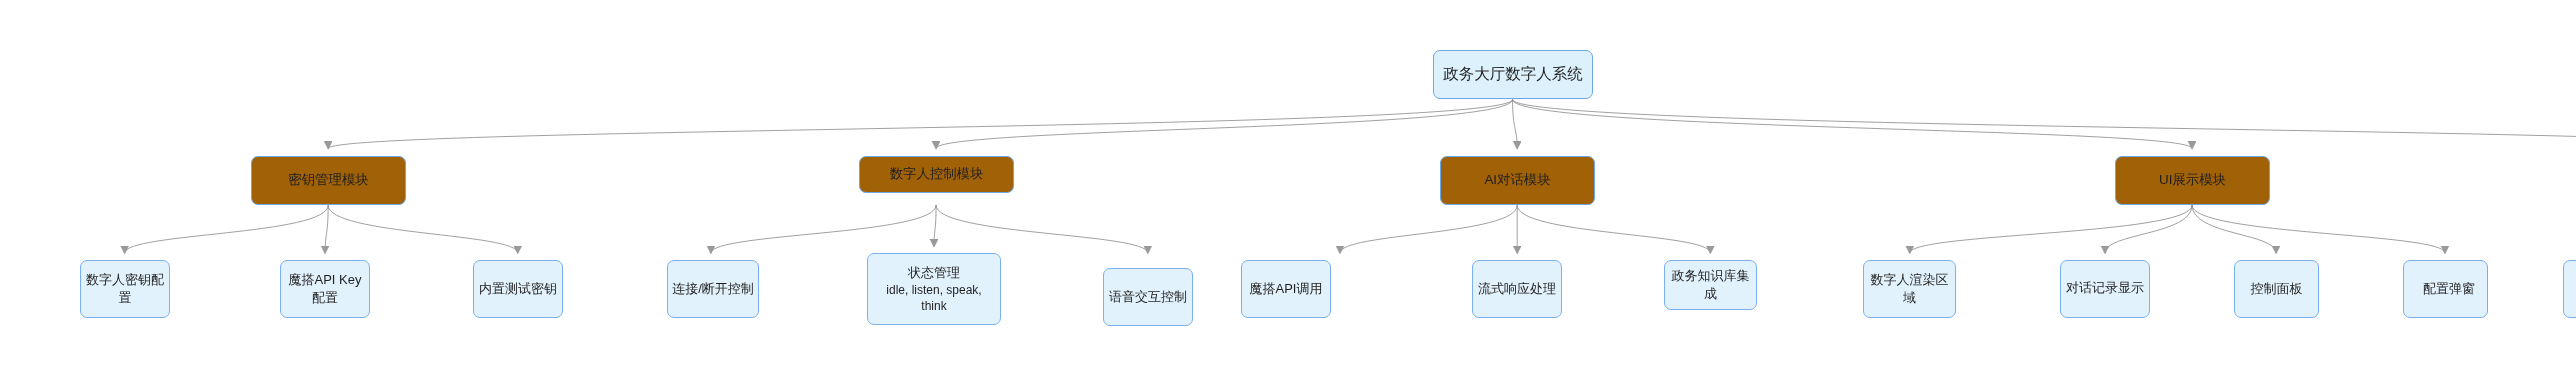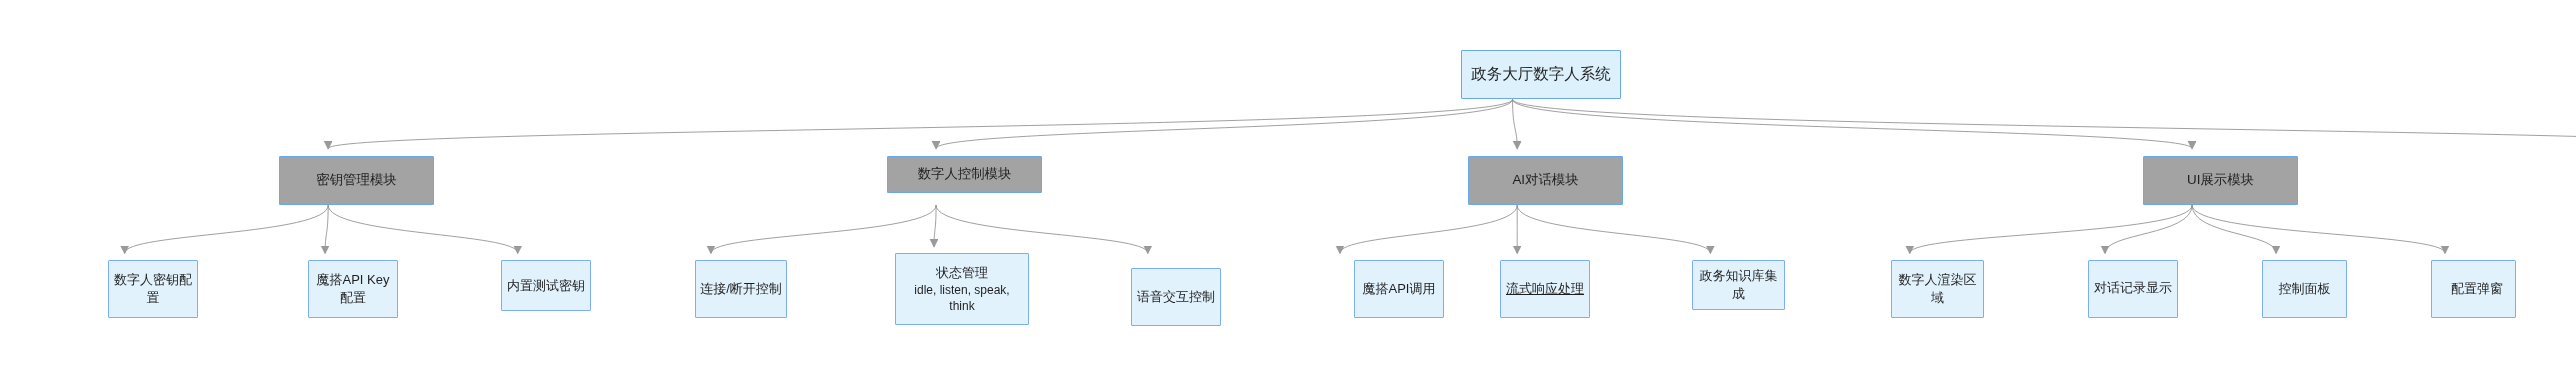--- a/index.html
+++ b/index.html
@@ -1,23 +1,23 @@
 <!DOCTYPE html>
 <html style="font-size:8.2px"><head>
 <meta charset="utf-8">
 <style>
   html,body{margin:0;padding:0;background:#ffffff;}
   body{font-family:"Liberation Sans","DejaVu Sans",sans-serif;}
   #stage{position:relative;width:3038px;height:369px;background:#ffffff;overflow:hidden;}
   #edges{position:absolute;left:0;top:0;width:3038px;height:369px;pointer-events:none;}
   .node{position:absolute;box-sizing:border-box;display:flex;align-items:center;justify-content:center;
-        text-align:center;line-height:1.35;color:#1f1f1f;border-radius:1px;margin-left:28px;}
+        text-align:center;line-height:1.35;color:#1f1f1f;border-radius:7px;}
   .node .label{padding:0 4.1px;white-space:pre-line;}
   .root{background:#ddf1fd;border:1px solid #6aa8e8;font-size:15.5px;}
-  .mod{background:#a3a3a3;border:1px solid #6aa8e8;font-size:13.4px;}
+  .mod{background:#a16207;border:1px solid #6aa8e8;font-size:13.4px;}
   .leaf{background:#e2f2fd;border:1px solid #7ab0ef;font-size:13px;}
   .leaf .sub{font-size:12px;}
 </style>
 </head>
 <body>
 
 <div id="stage">
   <svg id="edges" viewBox="0 0 5897 716" xmlns="http://www.w3.org/2000/svg">
       <defs>
         <marker id="ah" markerWidth="12" markerHeight="12" refX="9" refY="5" orient="auto">
@@ -61,36 +61,36 @@
       </div>
       <div class="node mod" style="left: 2115px; top: 156px; width: 155px; height: 49px;">
         <div class="label">UI展示模块</div>
       </div>
       <div class="node leaf" style="left: 80px; top: 260px; width: 90px; height: 58px;">
         <div class="label">数字人密钥配置</div>
       </div>
       <div class="node leaf" style="left: 280px; top: 260px; width: 90px; height: 58px; text-align: center;">
         <div class="label">魔搭API Key配置</div>
       </div>
-      <div class="node leaf" style="left: 473px; top: 260px; width: 90px; height: 51px;">
+      <div class="node leaf" style="left: 473px; top: 260px; width: 90px; height: 58px;">
         <div class="label">内置测试密钥</div>
       </div>
       <div class="node leaf" style="left: 667px; top: 260px; width: 92px; height: 58px;">
         <div class="label">连接/断开控制</div>
       </div>
       <div class="node leaf" style="left: 867px; top: 253px; width: 134px; height: 72px;">
         <div class="label"><div>状态管理</div><div class="sub">idle, listen, speak, think</div></div>
       </div>
       <div class="node leaf" style="left: 1103px; top: 268px; width: 90px; height: 58px;">
         <div class="label">语音交互控制</div>
       </div>
-      <div class="node leaf" style="left: 1326px; top: 260px; width: 90px; height: 58px;">
+      <div class="node leaf" style="left: 1241px; top: 260px; width: 90px; height: 58px;">
         <div class="label">魔搭API调用</div>
       </div>
-      <div class="node leaf" style="left: 1472px; top: 260px; width: 90px; height: 58px; text-decoration: underline;">
+      <div class="node leaf" style="left: 1472px; top: 260px; width: 90px; height: 58px;">
         <div class="label">流式响应处理</div>
       </div>
       <div class="node leaf" style="left: 1664px; top: 260px; width: 93px; height: 50px;">
         <div class="label">政务知识库集成</div>
       </div>
       <div class="node leaf" style="left: 1863px; top: 260px; width: 93px; height: 58px;">
         <div class="label">数字人渲染区域</div>
       </div>
       <div class="node leaf" style="left: 2060px; top: 260px; width: 90px; height: 58px; font-family: Liberation Mono, monospace;">
         <div class="label">对话记录显示</div>

